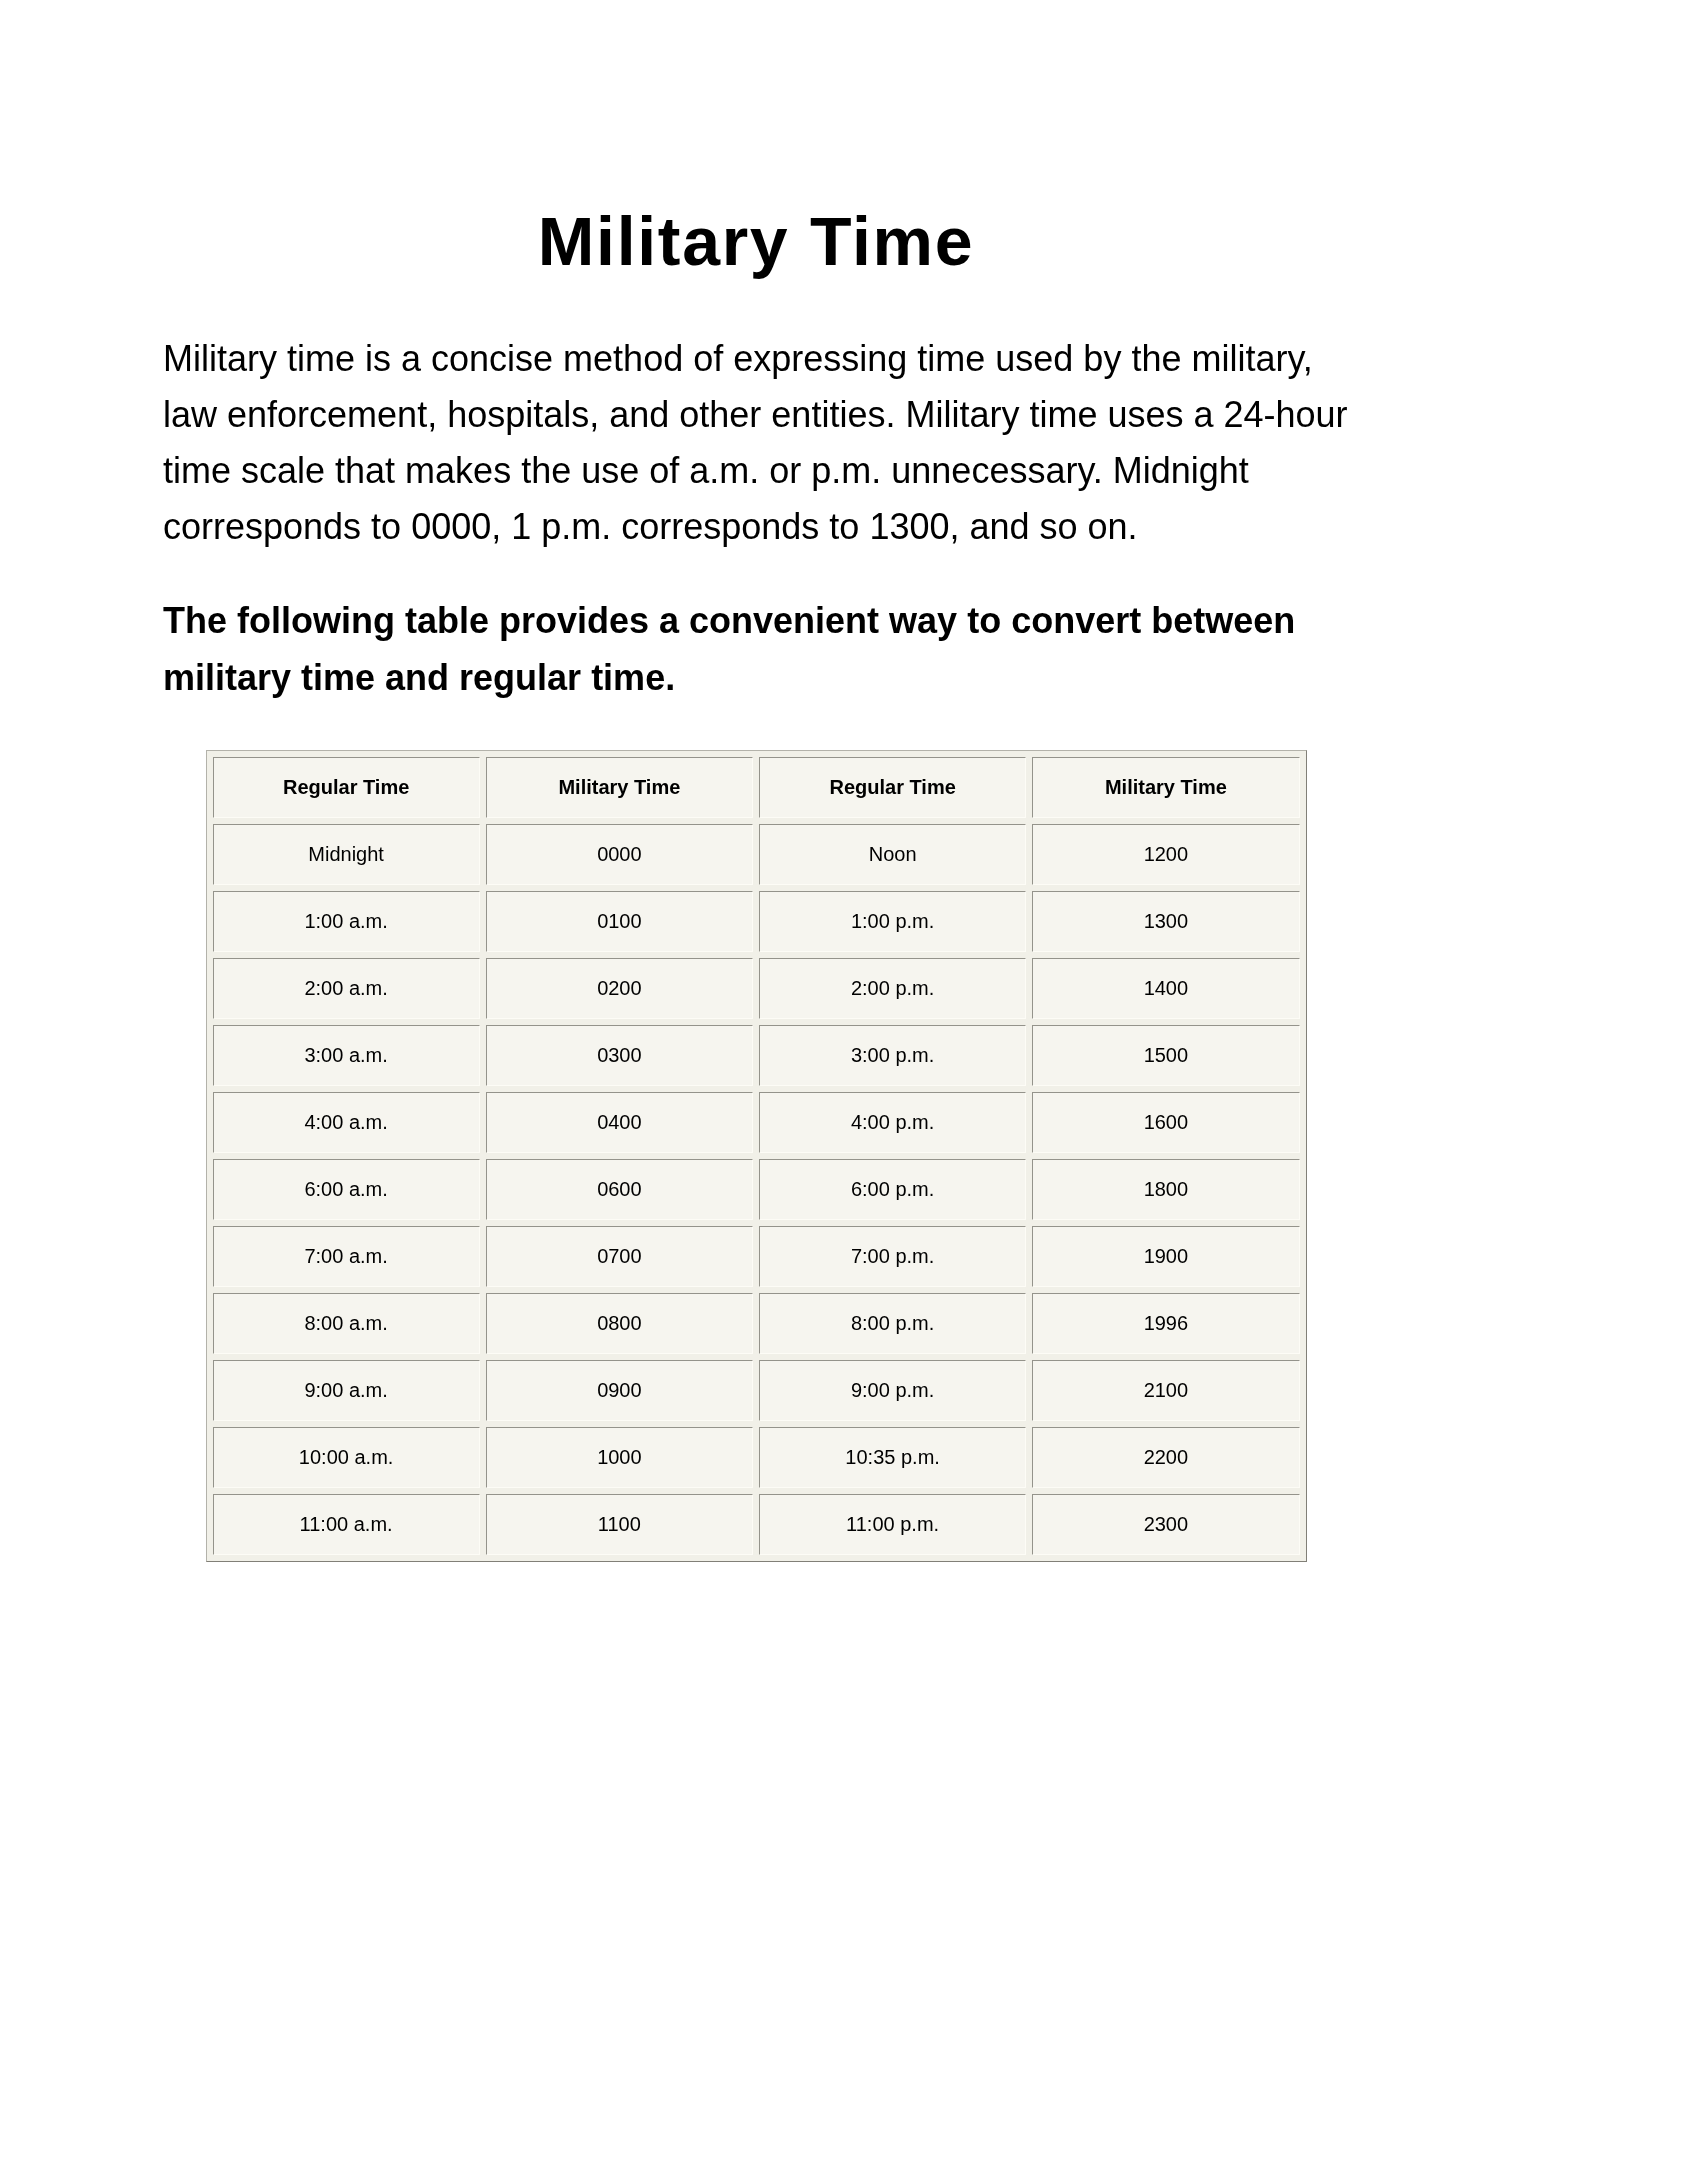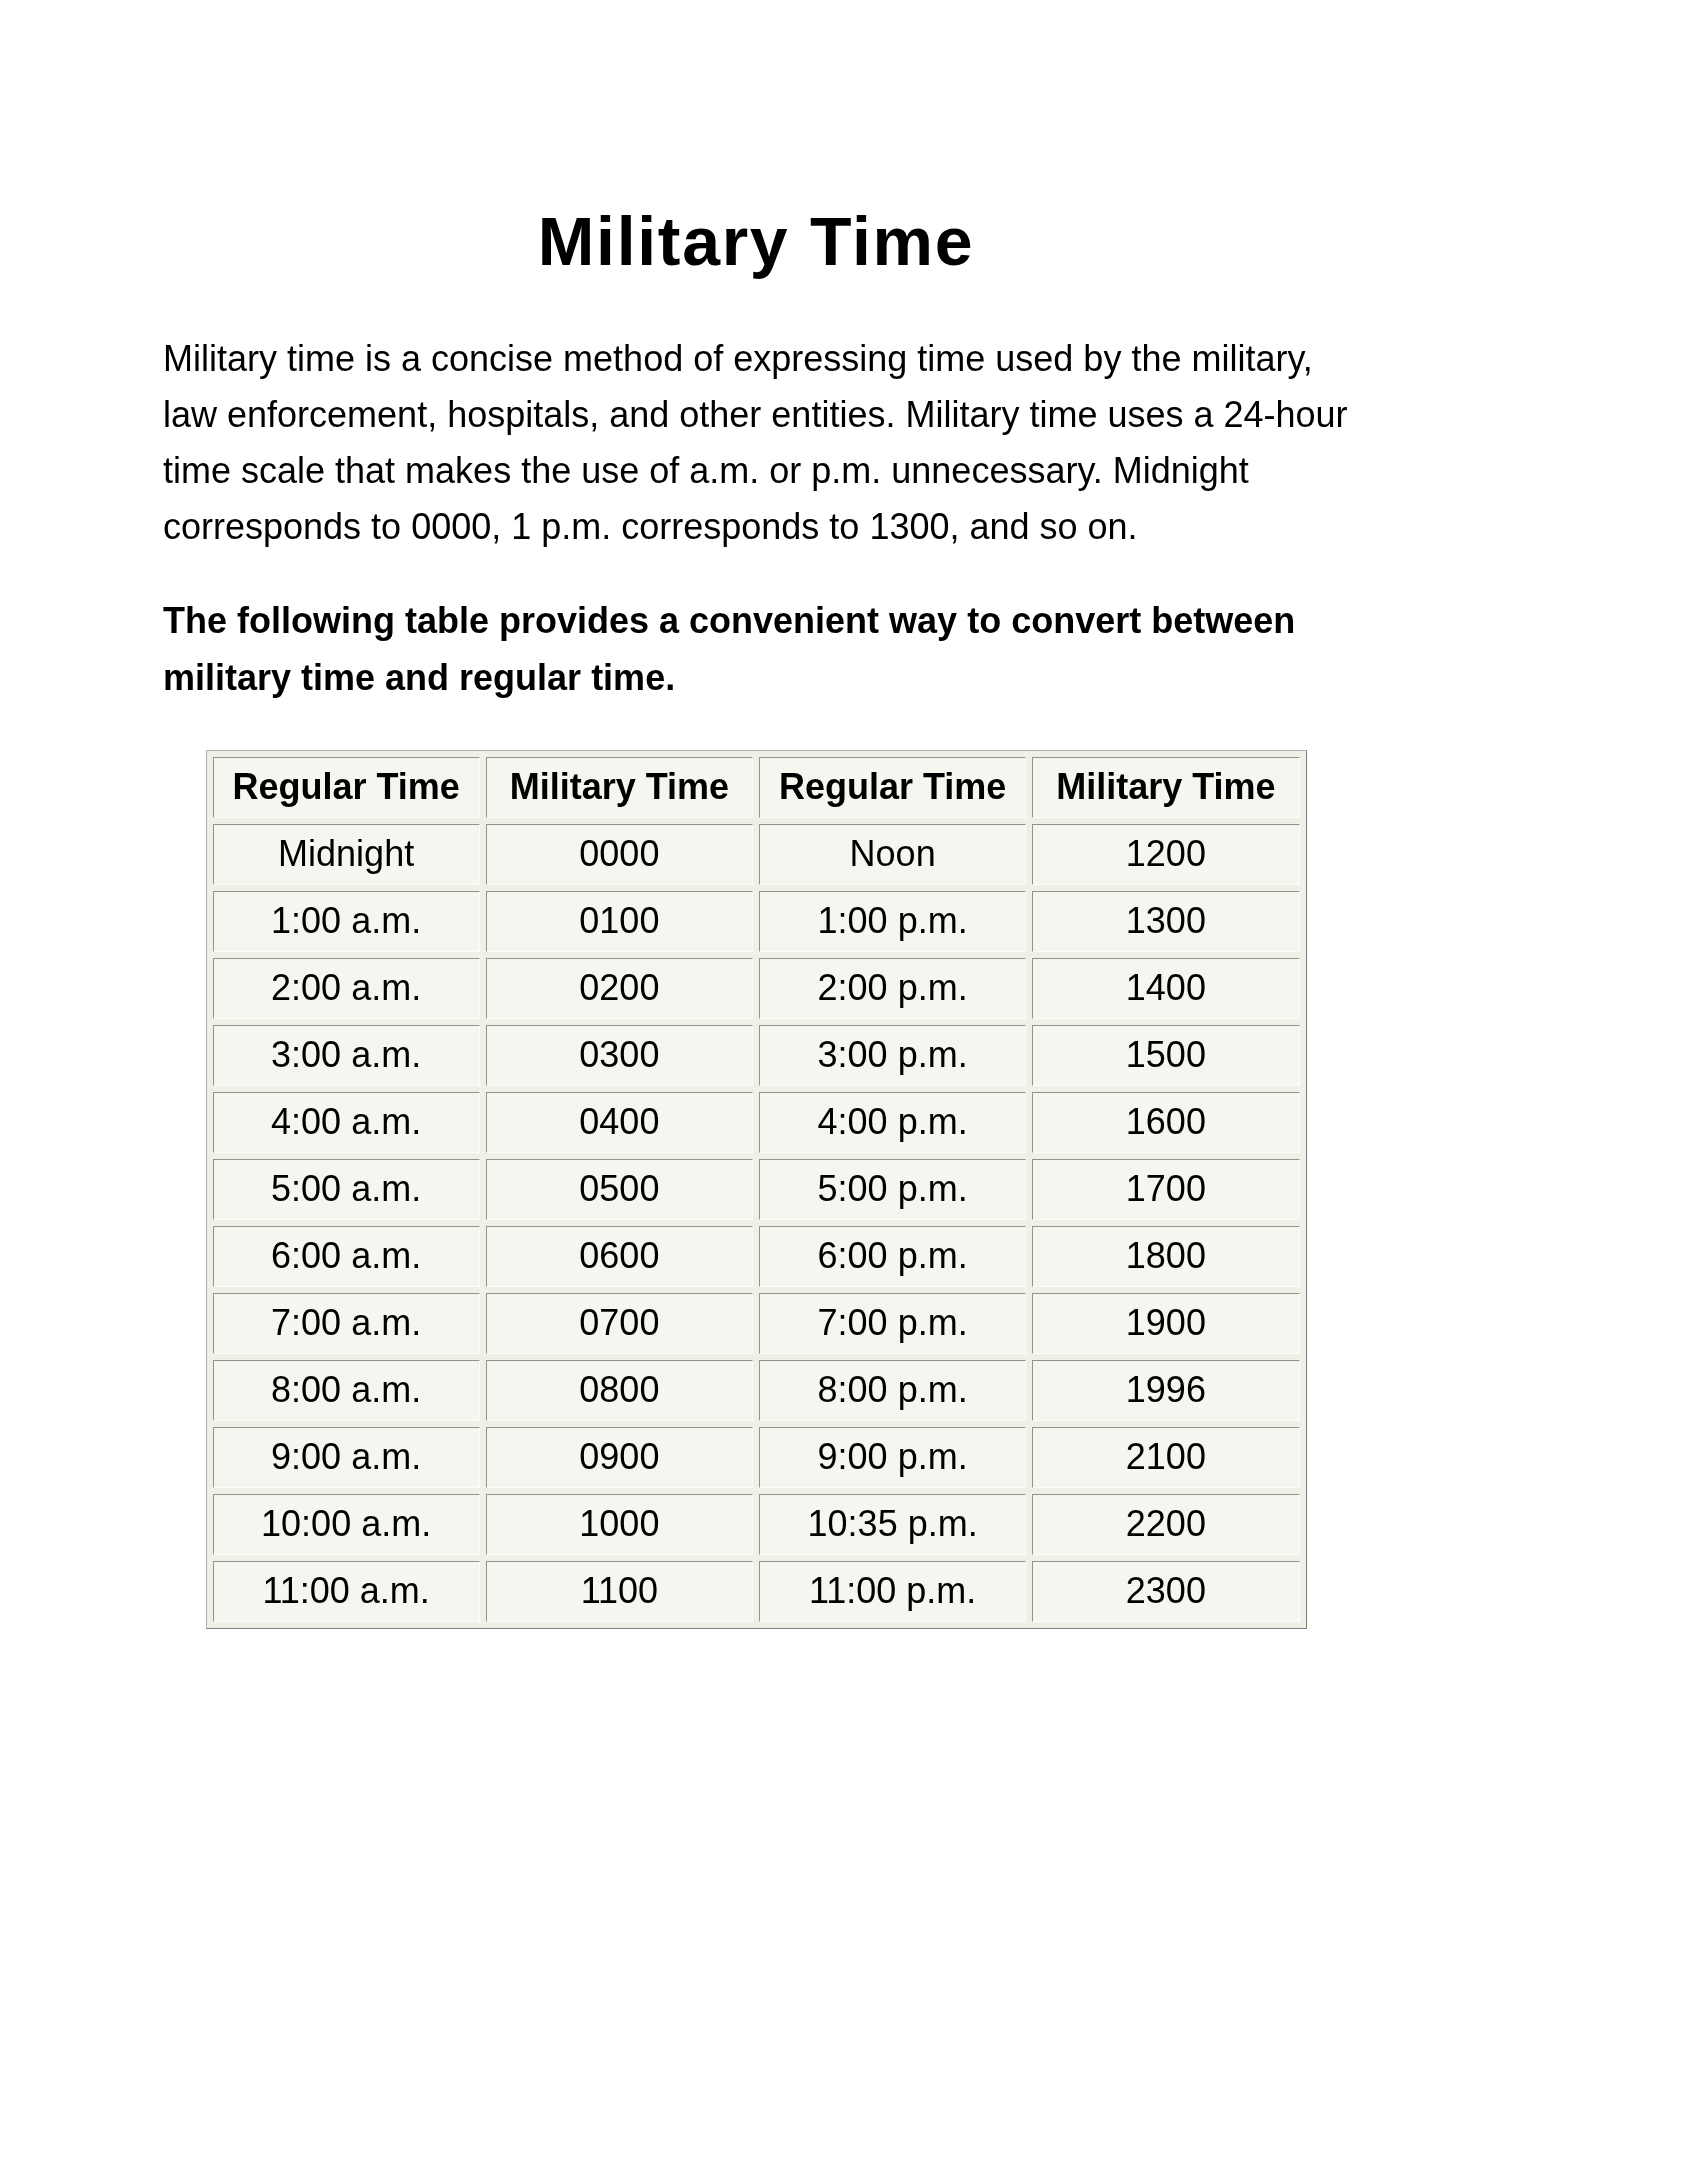--- a/index.html
+++ b/index.html
@@ -47,21 +47,21 @@
     border-spacing:6.1px;
     background:var(--table-bg);
     border:1.7px solid;
     border-color:var(--tbl-border-light) var(--tbl-border-dark) var(--tbl-border-dark) var(--tbl-border-light);
   }
   table.conv th, table.conv td{
     width:25%;
     height:61px;
     text-align:center;
     vertical-align:middle;
-    font-size:36px;
+    font-size:20px;
     background:var(--cell-bg);
     border:1.7px solid;
     border-color:var(--cell-border-dark) var(--cell-border-light) var(--cell-border-light) var(--cell-border-dark);
   }
   table.conv th{font-weight:bold;}
 </style>
 </head>
 <body>
 
 <div class="page">
@@ -112,26 +112,20 @@
             <td>3:00 p.m.</td>
             <td>1500</td>
           </tr>
           <tr>
             <td>4:00 a.m.</td>
             <td>0400</td>
             <td>4:00 p.m.</td>
             <td>1600</td>
           </tr>
           <tr>
-            <td>5:00 a.m.</td>
-            <td>0500</td>
-            <td>5:00 p.m.</td>
-            <td>1700</td>
-          </tr>
-          <tr>
             <td>6:00 a.m.</td>
             <td>0600</td>
             <td>6:00 p.m.</td>
             <td>1800</td>
           </tr>
           <tr>
             <td>7:00 a.m.</td>
             <td>0700</td>
             <td>7:00 p.m.</td>
             <td>1900</td>

